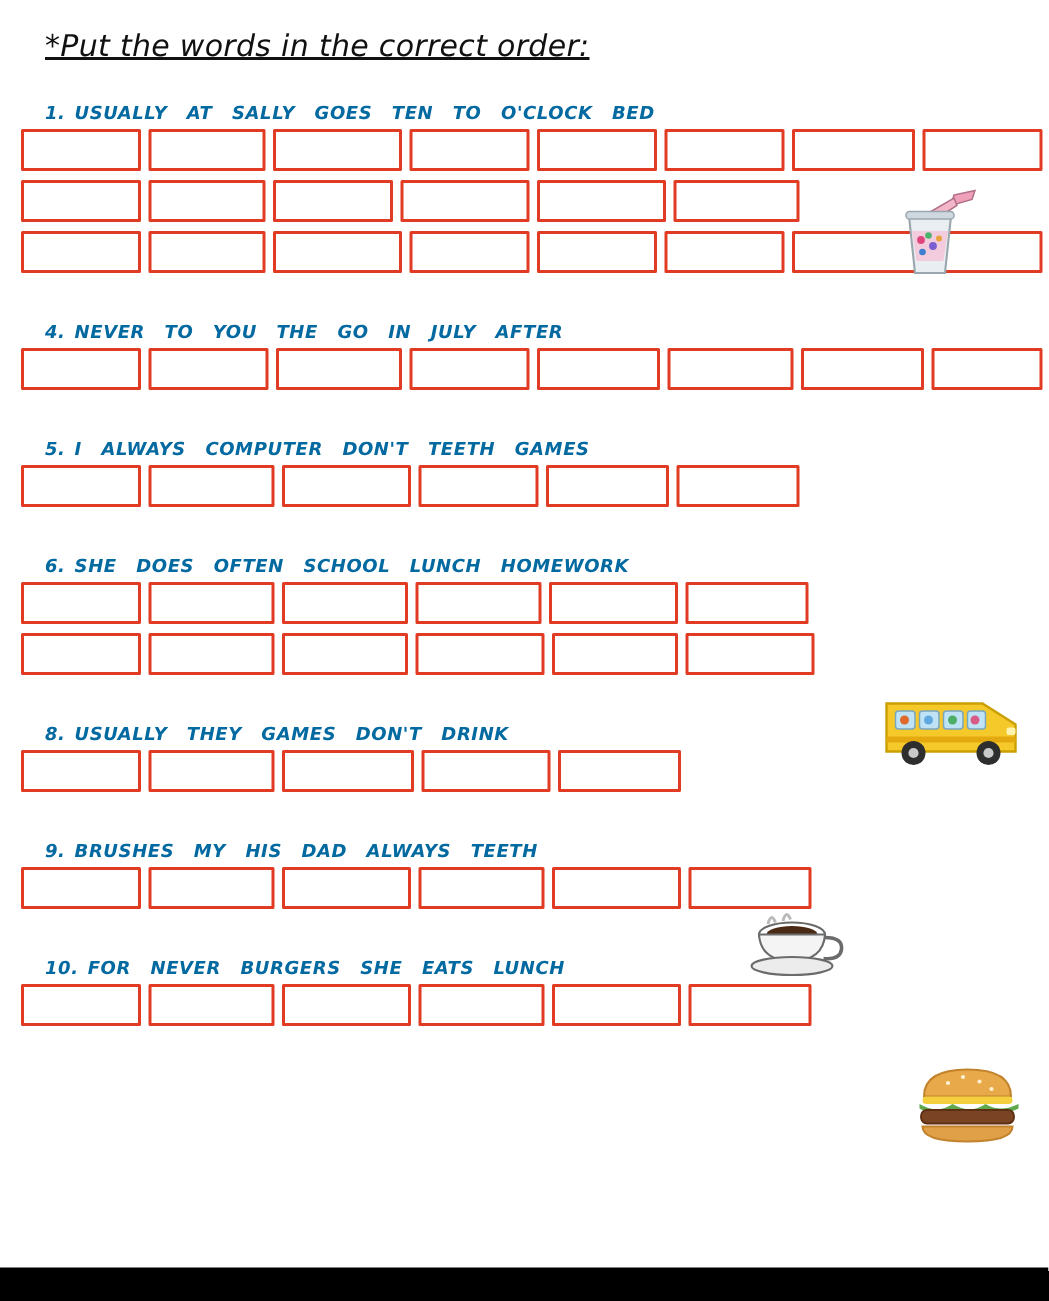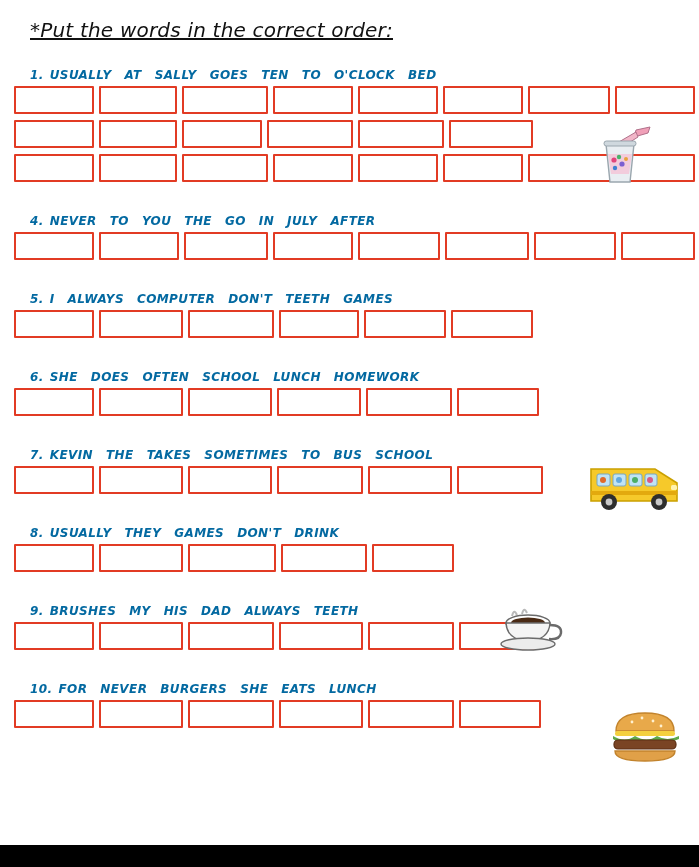--- a/index.html
+++ b/index.html
@@ -110,21 +110,20 @@
       </div>
       <div class="exercise">
         <div class="words"><span class="num">5.</span><span class="word">I</span><span class="word">ALWAYS</span><span class="word">COMPUTER</span><span class="word">DON'T</span><span class="word">TEETH</span><span class="word">GAMES</span></div>
         <div class="boxrow"><div class="box" style="width: 80px; border-color: rgb(226, 59, 36);"></div><div class="box" style="width: 84px; border-color: rgb(226, 59, 36);"></div><div class="box" style="width: 86px; border-color: rgb(226, 59, 36);"></div><div class="box" style="width: 80px; border-color: rgb(226, 59, 36);"></div><div class="box" style="width: 82px; border-color: rgb(226, 59, 36);"></div><div class="box" style="width: 82px; border-color: rgb(226, 59, 36);"></div></div>
       </div>
       <div class="exercise">
         <div class="words"><span class="num">6.</span><span class="word">SHE</span><span class="word">DOES</span><span class="word">OFTEN</span><span class="word">SCHOOL</span><span class="word">LUNCH</span><span class="word">HOMEWORK</span></div>
         <div class="boxrow"><div class="box" style="width: 80px; border-color: rgb(226, 59, 36);"></div><div class="box" style="width: 84px; border-color: rgb(226, 59, 36);"></div><div class="box" style="width: 84px; border-color: rgb(226, 59, 36);"></div><div class="box" style="width: 84px; border-color: rgb(226, 59, 36);"></div><div class="box" style="width: 86px; border-color: rgb(226, 59, 36);"></div><div class="box" style="width: 82px; border-color: rgb(226, 59, 36);"></div></div>
       </div>
       <div class="exercise">
-        <div class="words"><span class="num">7.</span><span class="word">KEVIN</span><span class="word">THE</span><span class="word">TAKES</span><span class="word">SOMETIMES</span><span class="word">TO</span><span class="word">BUS</span><span class="word">SCHOOL</span></div>
         <div class="boxrow"><div class="box" style="width: 80px; border-color: rgb(226, 59, 36);"></div><div class="box" style="width: 84px; border-color: rgb(226, 59, 36);"></div><div class="box" style="width: 84px; border-color: rgb(226, 59, 36);"></div><div class="box" style="width: 86px; border-color: rgb(226, 59, 36);"></div><div class="box" style="width: 84px; border-color: rgb(226, 59, 36);"></div><div class="box" style="width: 86px; border-color: rgb(226, 59, 36);"></div></div>
       </div>
       <div class="exercise">
         <div class="words"><span class="num">8.</span><span class="word">USUALLY</span><span class="word">THEY</span><span class="word">GAMES</span><span class="word">DON'T</span><span class="word">DRINK</span></div>
         <div class="boxrow"><div class="box" style="width: 80px; border-color: rgb(226, 59, 36);"></div><div class="box" style="width: 84px; border-color: rgb(226, 59, 36);"></div><div class="box" style="width: 88px; border-color: rgb(226, 59, 36);"></div><div class="box" style="width: 86px; border-color: rgb(226, 59, 36);"></div><div class="box" style="width: 82px; border-color: rgb(226, 59, 36);"></div></div>
       </div>
       <div class="exercise">
         <div class="words"><span class="num">9.</span><span class="word">BRUSHES</span><span class="word">MY</span><span class="word">HIS</span><span class="word">DAD</span><span class="word">ALWAYS</span><span class="word">TEETH</span></div>
         <div class="boxrow"><div class="box" style="width: 80px; border-color: rgb(226, 59, 36);"></div><div class="box" style="width: 84px; border-color: rgb(226, 59, 36);"></div><div class="box" style="width: 86px; border-color: rgb(226, 59, 36);"></div><div class="box" style="width: 84px; border-color: rgb(226, 59, 36);"></div><div class="box" style="width: 86px; border-color: rgb(226, 59, 36);"></div><div class="box" style="width: 82px; border-color: rgb(226, 59, 36);"></div></div>
       </div>

